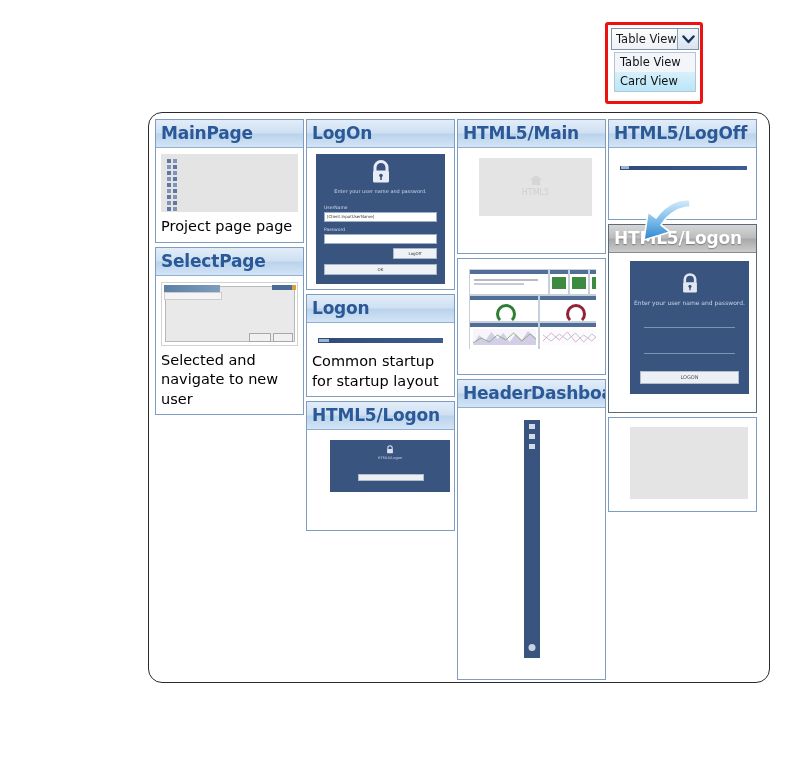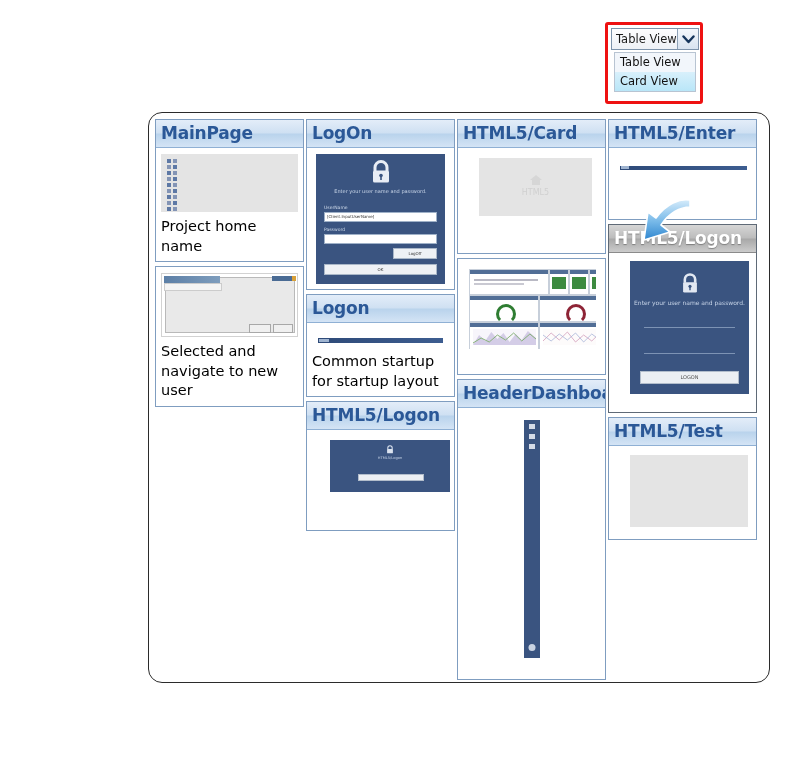--- a/index.html
+++ b/index.html
@@ -241,25 +241,26 @@
                 <div class="mp-row">
                     <span class="mp-sq b"></span>
                     <span class="mp-sq"></span>
                   </div>
                 <div class="mp-row">
                     <span class="mp-sq"></span>
                     <span class="mp-sq b"></span>
                   </div>
               </div>
             </div>
-            <div class="card-desc">Project home name</div>
-          </div>
-        </div>
-
-        <div class="card">
+            <div class="card-desc">Project page page</div>
+          </div>
+        </div>
+
+        <div class="card">
+          <div class="card-hd">SelectPage</div>
           <div class="card-body">
             <div class="thumb thumb-white" style="height:62px;border:1px solid #d2d2d2;">
               <div class="sp-win"></div>
               <div class="sp-tabs"></div>
               <div class="sp-strip"></div>
               <div class="sp-title"></div>
               <div class="sp-dot"></div>
               <div class="sp-btn" style="right:26px;width:20px;"></div>
               <div class="sp-btn" style="right:4px;width:18px;"></div>
             </div>
@@ -316,21 +317,21 @@
             </div>
             <div class="card-desc" style="height:28px;"></div>
           </div>
         </div>
 
       </div>
 
       <div class="col">
 
         <div class="card">
-          <div class="card-hd">HTML5/Card</div>
+          <div class="card-hd">HTML5/Main</div>
           <div class="card-body" style="height:94px;position:relative;">
             <div class="thumb thumb-plain" style="height:58px;margin:4px 8px 0 16px;position:relative;">
               <svg style="position:absolute;left:50%;transform:translateX(-50%);top:16px;" width="14" height="12" viewBox="0 0 14 12">
                 <path d="M7 1 L13 6 H11 V11 H3 V6 H1 Z" fill="#d6d6d6"></path>
               </svg>
               <div class="h5m-txt" style="top:30px;">HTML5</div>
             </div>
           </div>
         </div>
 
@@ -399,21 +400,21 @@
               <div class="hdz-circ" style="top:228px;"></div>
             </div>
           </div>
         </div>
 
       </div>
 
       <div class="col">
 
         <div class="card">
-          <div class="card-hd">HTML5/Enter</div>
+          <div class="card-hd">HTML5/LogOff</div>
           <div class="card-body" style="height:60px;">
             <div class="thumb hb" style="height:16px;margin:6px 2px 0 4px;">
               <div class="hb-bar" style="top:6px;height:4px;"></div>
               <div class="hb-dots" style="top:6px;width:8px;height:3px;"></div>
             </div>
           </div>
         </div>
 
         <div class="card sel">
           <div class="card-hd">HTML5/Logon</div>
@@ -427,21 +428,20 @@
               </svg>
               <div class="h5-sub" style="top:38px;">Enter your user name and password.</div>
               <div class="h5-line" style="left:14px;right:14px;top:66px;"></div>
               <div class="h5-line" style="left:14px;right:14px;top:92px;"></div>
               <div class="h5-btn" style="left:10px;right:10px;top:110px;height:11px;line-height:11px;">LOGON</div>
             </div>
           </div>
         </div>
 
         <div class="card">
-          <div class="card-hd">HTML5/Test</div>
           <div class="card-body" style="height:82px;">
             <div class="thumb thumb-plain" style="height:72px;margin:3px 3px 0 16px;"></div>
           </div>
         </div>
 
       </div>
 
     </div>
   </div>
 

